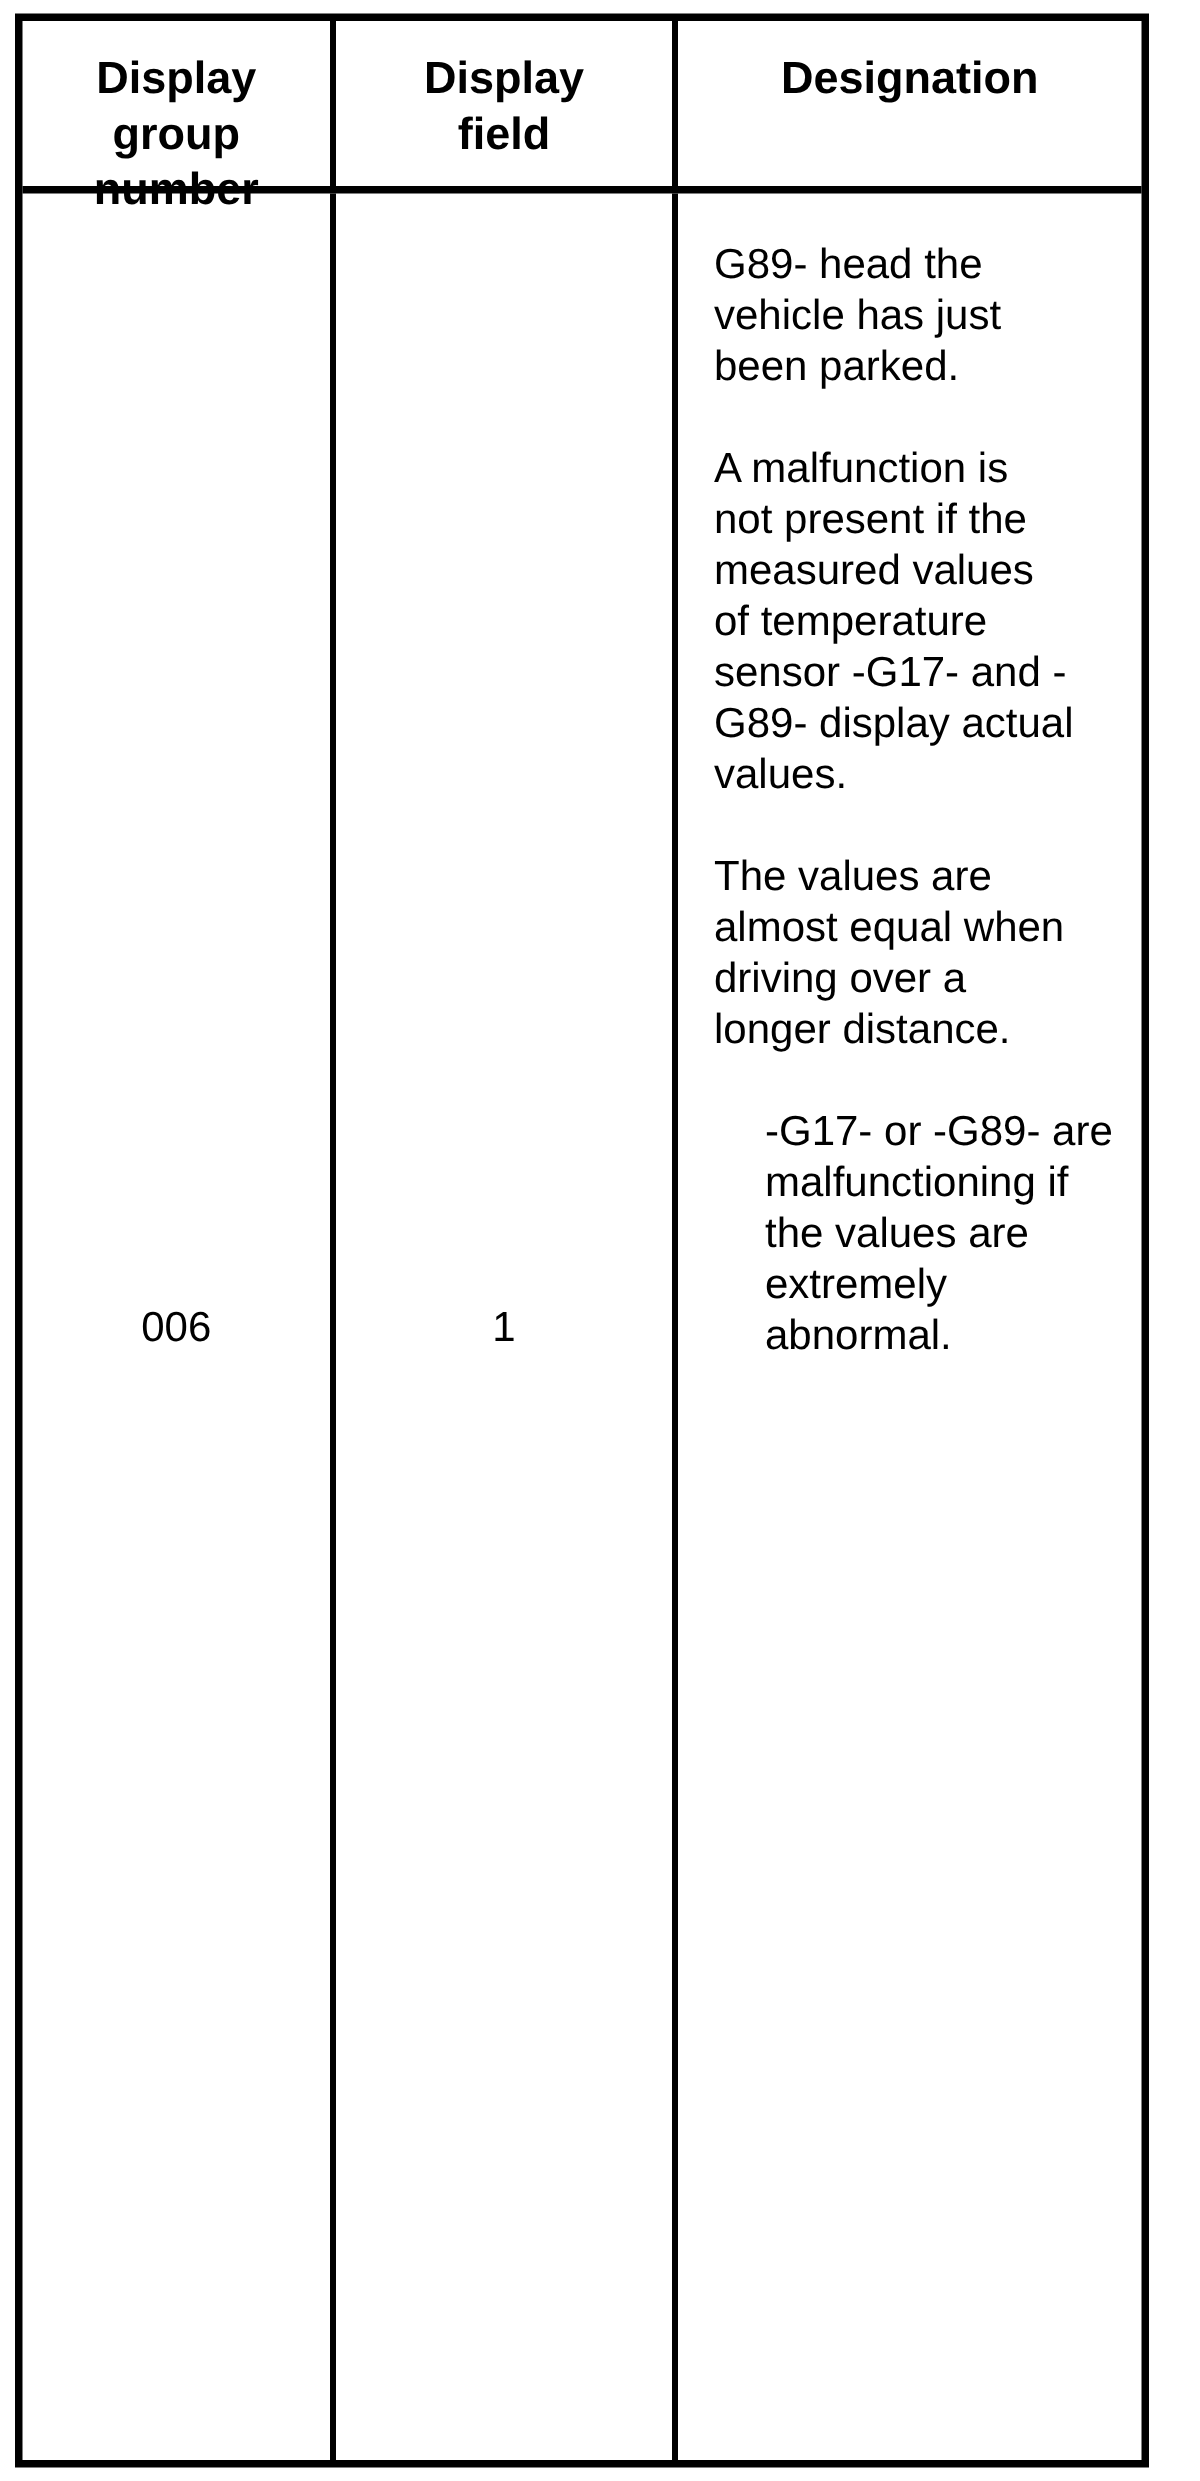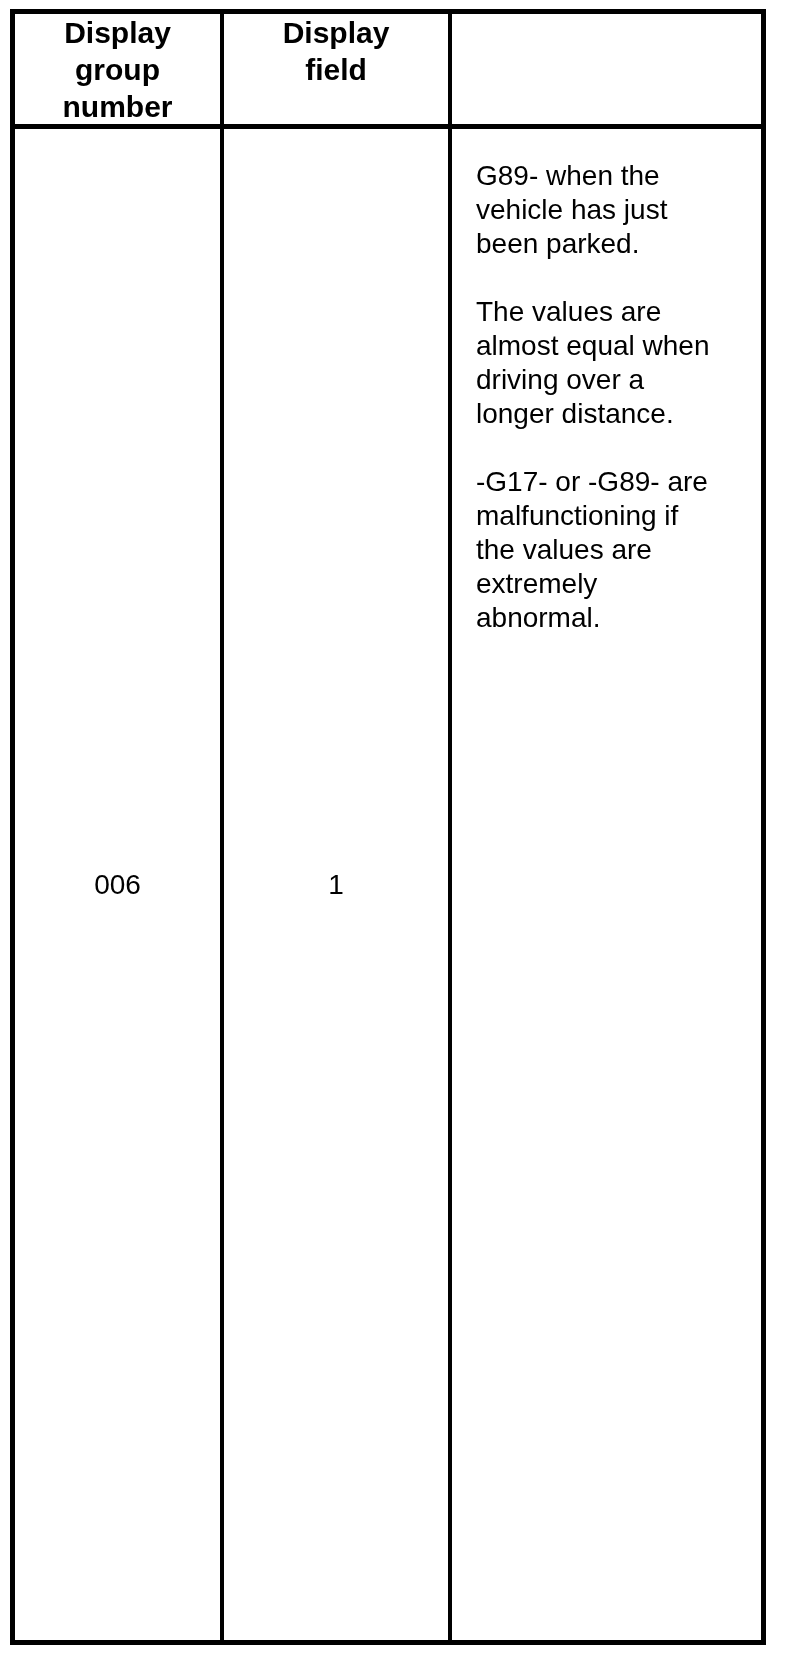--- a/index.html
+++ b/index.html
@@ -38,62 +38,71 @@
   }
   .col-1 { width: 205px; flex: 0 0 205px; border-right: 4px solid #000000; }
   .col-2 { width: 224px; flex: 0 0 224px; border-right: 4px solid #000000; }
   .col-3 { flex: 1 1 auto; }
   .header-cell {
     font-size: 30px;
     line-height: 37px;
     font-weight: bold;
     text-align: center;
     white-space: pre-line;
-    padding-top: 0;
+    padding-top: 20px;
   }
   .value-cell {
     display: flex;
     align-items: center;
     justify-content: center;
     font-size: 28px;
     line-height: 34px;
   }
   .designation-cell {
     padding: 30px 16px 0 24px;
     font-size: 28px;
     line-height: 34px;
   }
   .designation-cell p.para {
     margin: 0 0 34px 0;
     white-space: pre-line;
   }
   .designation-cell p.para:last-child {
     margin-bottom: 0;
+    margin-left: 34px;
   }
 </style>
 </head>
 <body>
 
 <div class="doc-table">
 
   <div class="header-row">
     <div class="header-cell col-1">Display
 group
 number</div>
     <div class="header-cell col-2">Display
 field</div>
+    <div class="header-cell col-3">Designation</div>
   </div>
 
   <div class="body-row">
     <div class="value-cell col-1">006</div>
     <div class="value-cell col-2">1</div>
     <div class="designation-cell col-3">
-        <p class="para">G89- when the
+        <p class="para">G89- head the
 vehicle has just
 been parked.</p>
+        <p class="para">A malfunction is
+not present if the
+measured values
+of temperature
+sensor -G17- and -
+G89- display actual
+values.</p>
         <p class="para">The values are
 almost equal when
 driving over a
 longer distance.</p>
         <p class="para">-G17- or -G89- are
 malfunctioning if
 the values are
 extremely
 abnormal.</p>
       </div>

